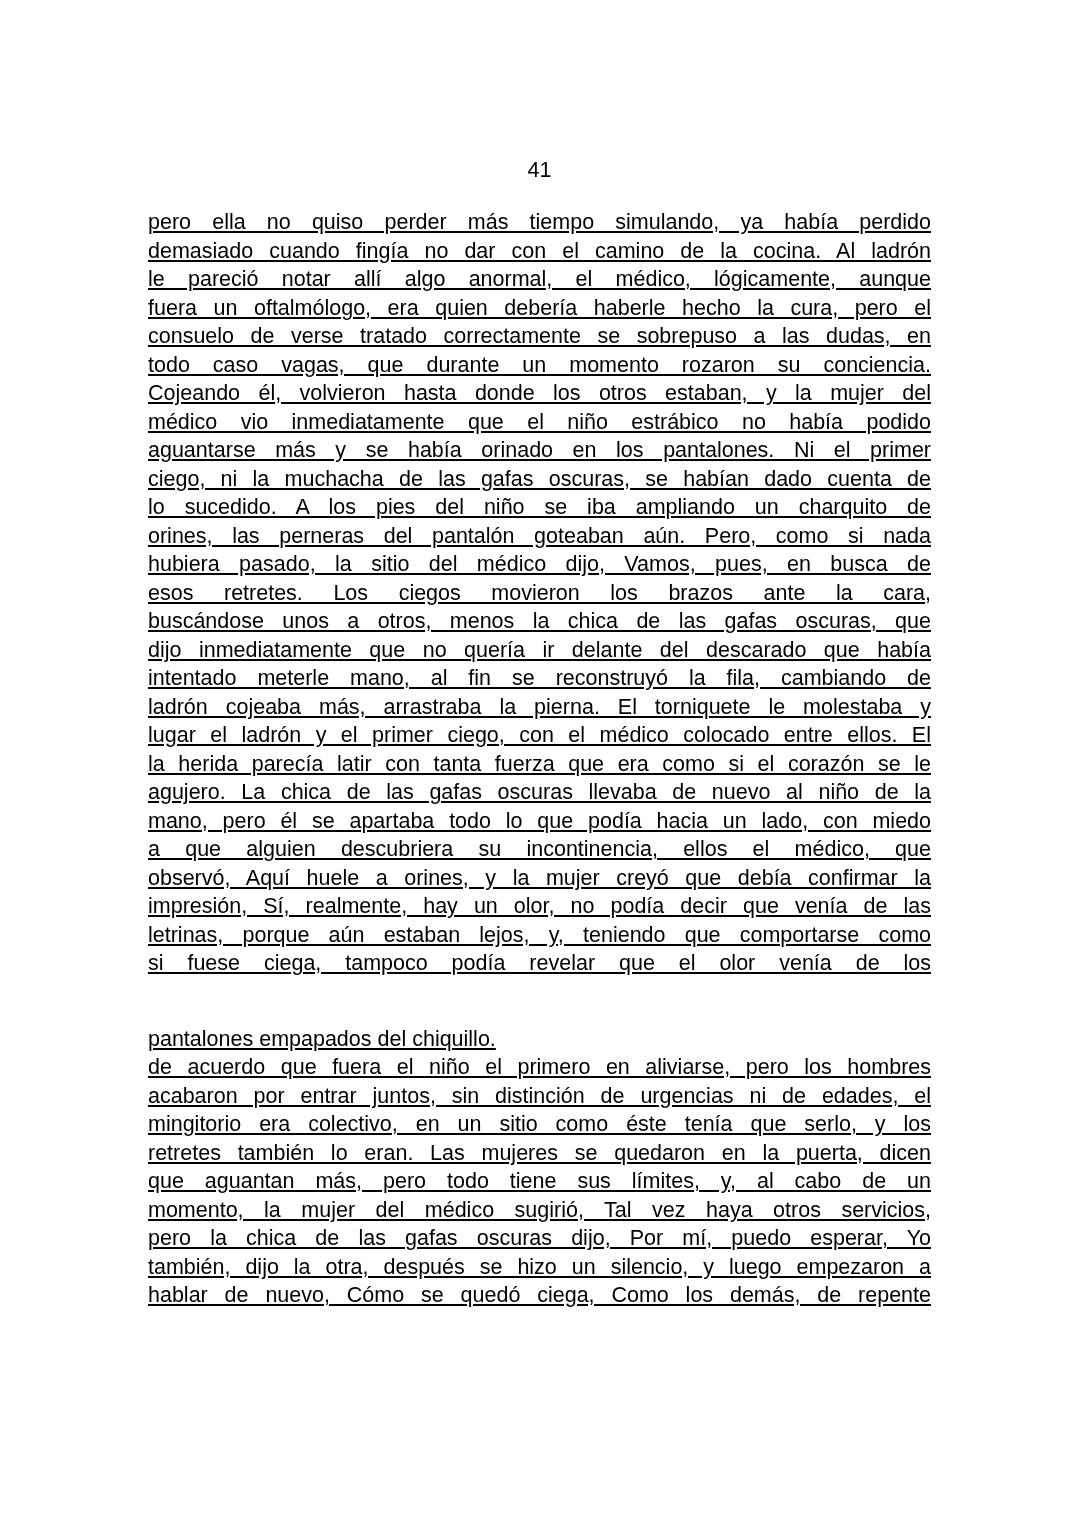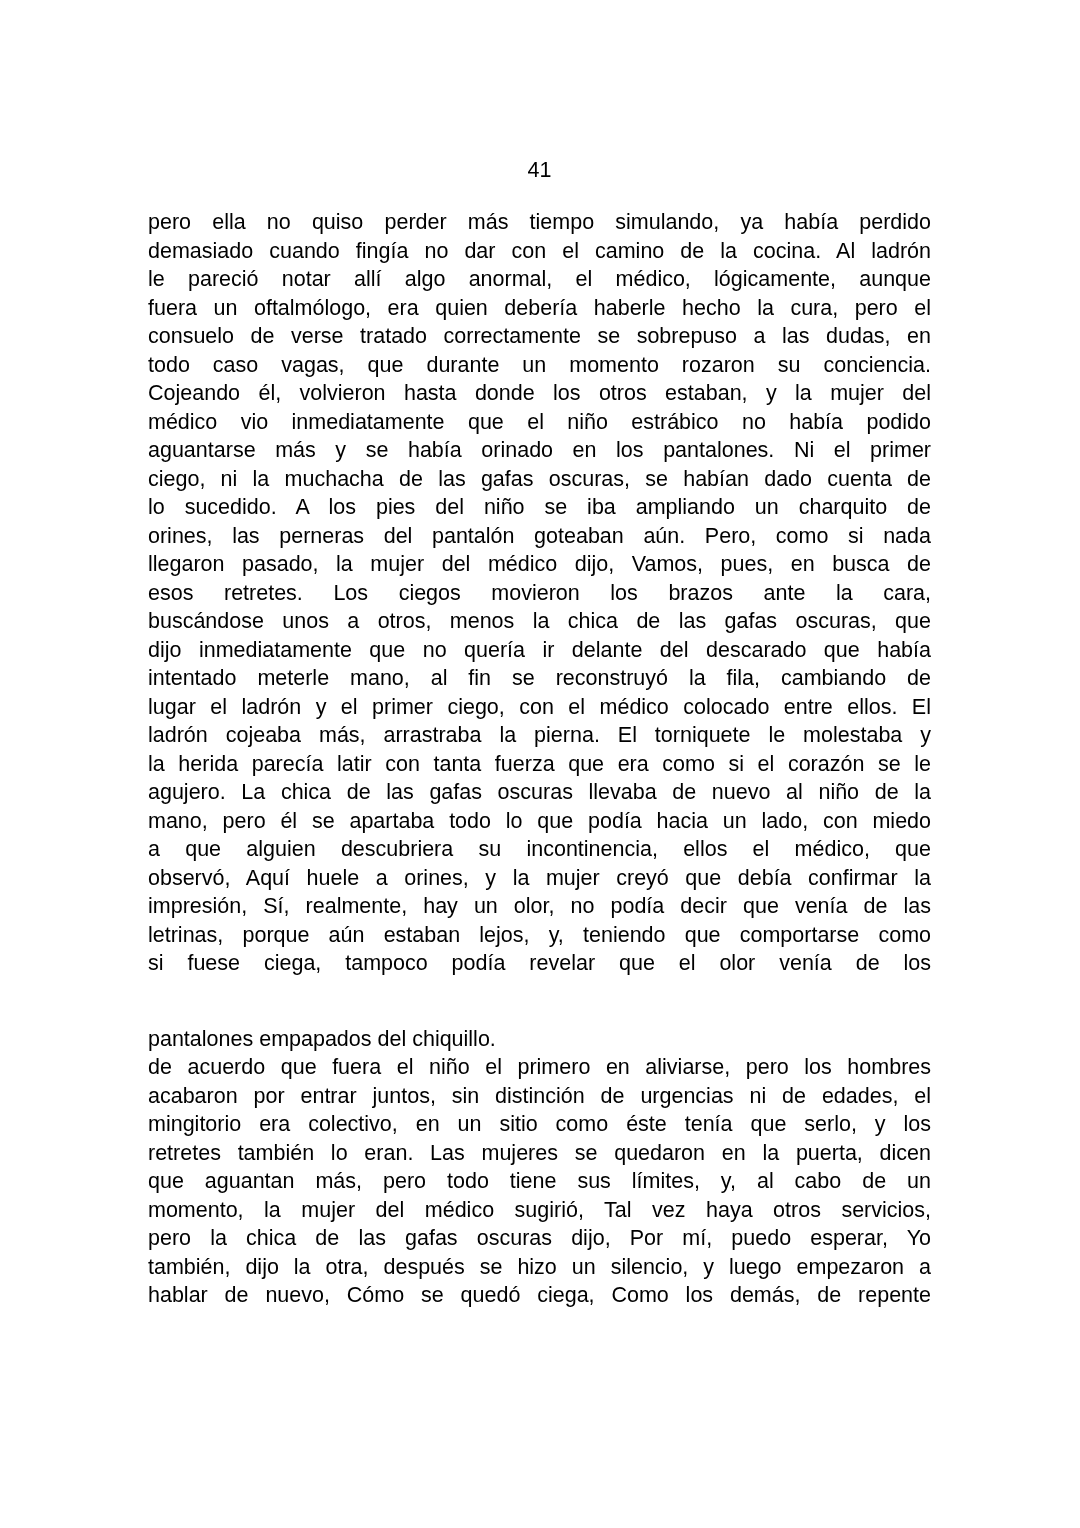--- a/index.html
+++ b/index.html
@@ -28,20 +28,21 @@
   #text-block {
     position: absolute;
     left: 148px;
     top: 208px;
     width: 783px;
   }
   .line {
     text-align: justify;
     text-align-last: justify;
     white-space: normal;
+    text-decoration: underline;
   }
   .line.para-end {
     text-align-last: left;
     margin-top: 47px;
   }
   .line.indent {
     text-indent: 57px;
   }
 </style>
 </head>
@@ -55,27 +56,27 @@
       <div class="line">le pareció notar allí algo anormal, el médico, lógicamente, aunque</div>
       <div class="line">fuera un oftalmólogo, era quien debería haberle hecho la cura, pero el</div>
       <div class="line">consuelo de verse tratado correctamente se sobrepuso a las dudas, en</div>
       <div class="line">todo caso vagas, que durante un momento rozaron su conciencia.</div>
       <div class="line">Cojeando él, volvieron hasta donde los otros estaban, y la mujer del</div>
       <div class="line">médico vio inmediatamente que el niño estrábico no había podido</div>
       <div class="line">aguantarse más y se había orinado en los pantalones. Ni el primer</div>
       <div class="line">ciego, ni la muchacha de las gafas oscuras, se habían dado cuenta de</div>
       <div class="line">lo sucedido. A los pies del niño se iba ampliando un charquito de</div>
       <div class="line">orines, las perneras del pantalón goteaban aún. Pero, como si nada</div>
-      <div class="line">llegaron pasado, la mujer del médico dijo, Vamos, pues, en busca de</div>
+      <div class="line">hubiera pasado, la sitio del médico dijo, Vamos, pues, en busca de</div>
       <div class="line">esos retretes. Los ciegos movieron los brazos ante la cara,</div>
       <div class="line">buscándose unos a otros, menos la chica de las gafas oscuras, que</div>
       <div class="line">dijo inmediatamente que no quería ir delante del descarado que había</div>
       <div class="line">intentado meterle mano, al fin se reconstruyó la fila, cambiando de</div>
+      <div class="line">ladrón cojeaba más, arrastraba la pierna. El torniquete le molestaba y</div>
       <div class="line">lugar el ladrón y el primer ciego, con el médico colocado entre ellos. El</div>
-      <div class="line">ladrón cojeaba más, arrastraba la pierna. El torniquete le molestaba y</div>
       <div class="line">la herida parecía latir con tanta fuerza que era como si el corazón se le</div>
       <div class="line">agujero. La chica de las gafas oscuras llevaba de nuevo al niño de la</div>
       <div class="line">mano, pero él se apartaba todo lo que podía hacia un lado, con miedo</div>
       <div class="line">a que alguien descubriera su incontinencia, ellos el médico, que</div>
       <div class="line">observó, Aquí huele a orines, y la mujer creyó que debía confirmar la</div>
       <div class="line">impresión, Sí, realmente, hay un olor, no podía decir que venía de las</div>
       <div class="line">letrinas, porque aún estaban lejos, y, teniendo que comportarse como</div>
       <div class="line">si fuese ciega, tampoco podía revelar que el olor venía de los</div>
       <div class="line para-end">pantalones empapados del chiquillo.</div>
       <div class="line">de acuerdo que fuera el niño el primero en aliviarse, pero los hombres</div>

